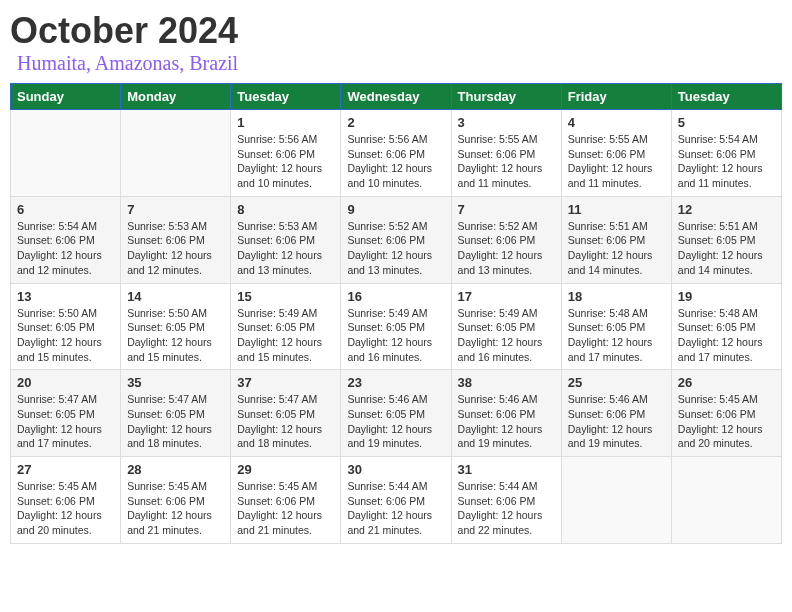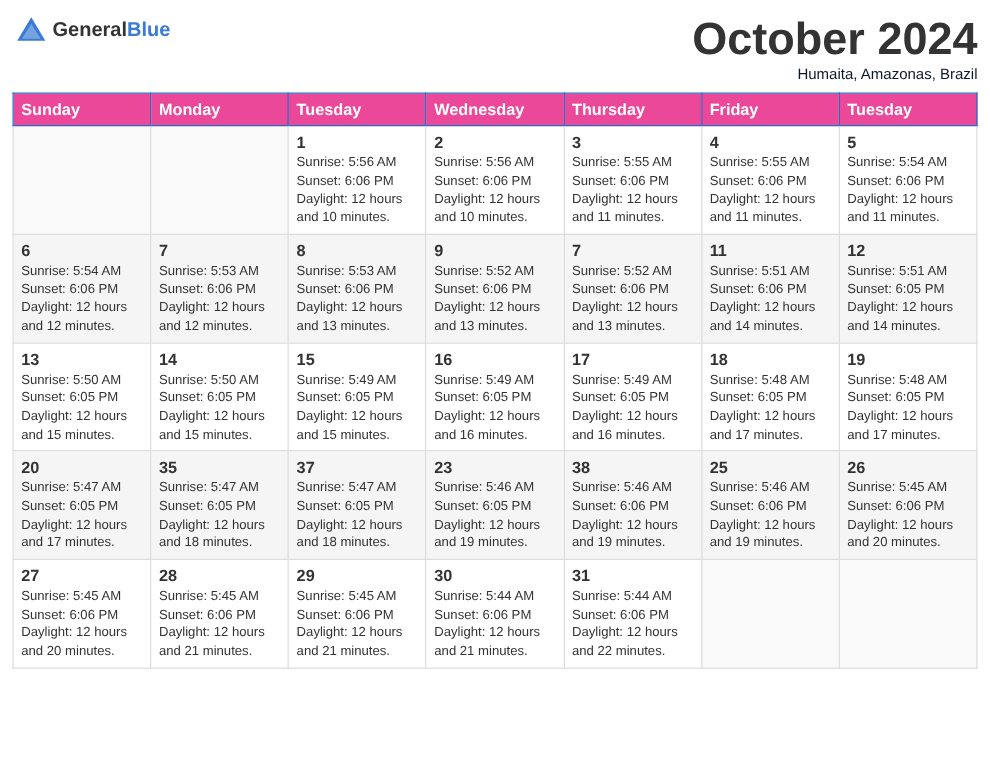--- a/index.html
+++ b/index.html
@@ -27,30 +27,31 @@
     }
     .title-block {
       text-align: right;
     }
     .month-title {
       font-size: 36px;
       font-weight: bold;
       color: #333;
     }
     .subtitle {
-      font-size: 12px;
-      color: #0f172a;
+      font-size: 20px;
+      color: #8b5cf6;
+      font-family: Liberation Serif, serif;
     }
     table {
       width: 100%;
       border-collapse: collapse;
       table-layout: fixed;
     }
     thead th {
-      background-color: #ec4899;
+      background-color: #15803d;
       color: #fff;
       text-align: left;
       padding: 5px 6px;
       font-size: 13px;
       font-weight: bold;
       border: 1px solid #2a6bc5;
     }
     tbody tr {
       border-bottom: 1px solid #ccc;
     }
@@ -78,29 +79,20 @@
       color: #333;
     }
     .empty-cell {
       background: #f9f9f9 !important;
     }
   </style>
 </head>
 <body>
 
 <div class="header">
-  <div class="logo">
-    <svg class="logo-icon" viewBox="0 0 40 40">
-      <polygon points="20,5 35,30 5,30" fill="#3a7bd5"></polygon>
-      <polygon points="20,12 30,28 10,28" fill="#fff" opacity="0.3"></polygon>
-    </svg>
-    <div>
-      <div style="font-size:16px;font-weight:bold;color:#333;">General<span style="color:#3a7bd5;">Blue</span></div>
-    </div>
-  </div>
   <div class="title-block">
     <div class="month-title">October 2024</div>
     <div class="subtitle">Humaita, Amazonas, Brazil</div>
   </div>
 </div>
 
 <table>
   <thead>
     <tr id="header-row">
         <th>Sunday</th>

